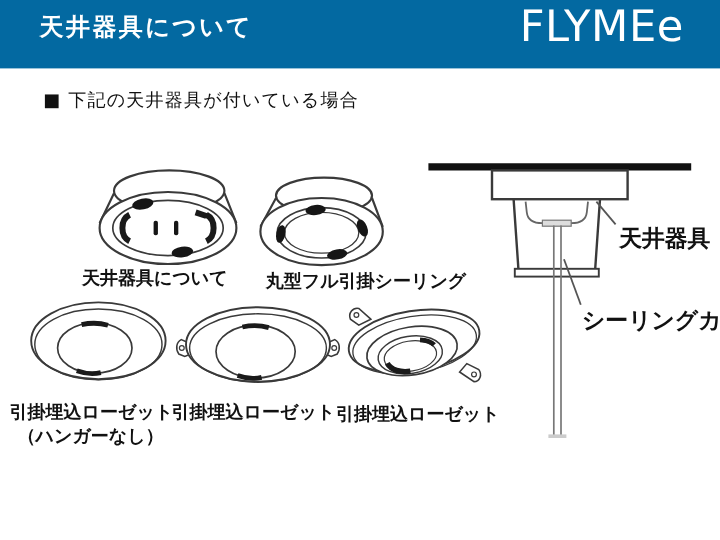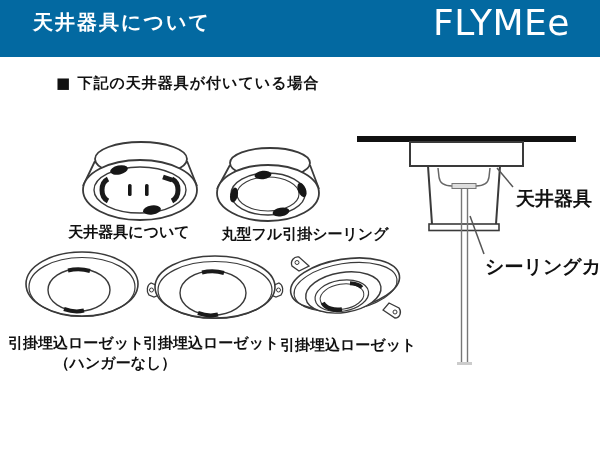--- a/index.html
+++ b/index.html
@@ -8,21 +8,21 @@
     font-family:"DejaVu Sans","Liberation Sans",sans-serif;color:#111;
   }
   .header{
     position:absolute;left:0;top:0;width:600px;height:57px;background:#0369a1;
     display:flex;align-items:center;justify-content:space-between;box-sizing:border-box;
     padding:0 30px 12px 33px;
   }
   .header .title{color:#fff;font-size:20px;font-weight:bold;letter-spacing:2px;}
   .header .logo{color:#fff;font-size:36px;font-weight:500;letter-spacing:0.5px;}
   .section-heading{
-    position:absolute;left:36px;top:74px;font-size:15px;font-weight:bold;letter-spacing:1px;margin-left:20px;
+    position:absolute;left:36px;top:74px;font-size:15px;font-weight:normal;letter-spacing:1px;
   }
   .fig{position:absolute;}
   .fig svg{display:block;}
   .cap{
     position:absolute;font-size:15px;font-weight:bold;text-align:center;
     letter-spacing:0px;white-space:nowrap;
   }
   .dlabel{
     position:absolute;font-size:19px;font-weight:bold;white-space:nowrap;
   }
@@ -77,21 +77,21 @@
   <div class="fig" style="left:24px;top:250px;">
     <svg width="118" height="75" viewBox="0 0 118 75">
       <ellipse class="wh" cx="58" cy="34" rx="56" ry="32" stroke-width="1.6"></ellipse>
       <ellipse class="ln" cx="58" cy="37" rx="53" ry="29.5" stroke-width="1.2"></ellipse>
       <ellipse class="ln" cx="55" cy="40" rx="31" ry="21" stroke-width="1.4"></ellipse>
       <path class="thick" d="M44,20.5 C 51,19 59,19 66,21" stroke-width="4"></path>
       <path class="thick" d="M40,59 C 47,61.5 54,62 60,60.5" stroke-width="4"></path>
     </svg>
   </div>
   <div class="cap" style="left:8px;top:334px;width:135px;">引掛埋込ローゼット</div>
-  <div class="cap" style="left:8px;top:354px;width:135px;margin-left:40px;">（ハンガーなし）</div>
+  <div class="cap" style="left:8px;top:354px;width:135px;">（ハンガーなし）</div>
 
   <div class="fig" style="left:146px;top:252px;">
     <svg width="138" height="78" viewBox="0 0 138 78">
       <path class="wh" d="M12,34 L5,31 C 1,33 0,39 3,43 L8,45 L13,43 Z" stroke-width="1.3"></path>
       <circle class="ln" cx="5.5" cy="38" r="2" stroke-width="1"></circle>
       <path class="wh" d="M126,34 L133,31 C 137,33 138,39 135,43 L130,45 L125,43 Z" stroke-width="1.3"></path>
       <circle class="ln" cx="132.5" cy="38" r="2" stroke-width="1"></circle>
       <ellipse class="wh" cx="69" cy="35" rx="60" ry="31" stroke-width="1.6"></ellipse>
       <ellipse class="ln" cx="69" cy="38" rx="57" ry="28.5" stroke-width="1.2"></ellipse>
       <ellipse class="ln" cx="67" cy="41" rx="33" ry="22" stroke-width="1.4"></ellipse>

